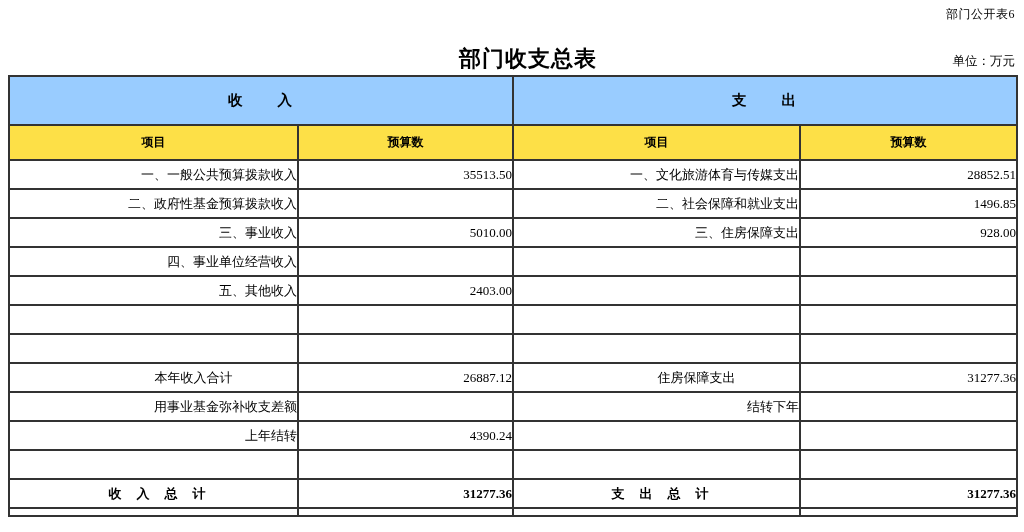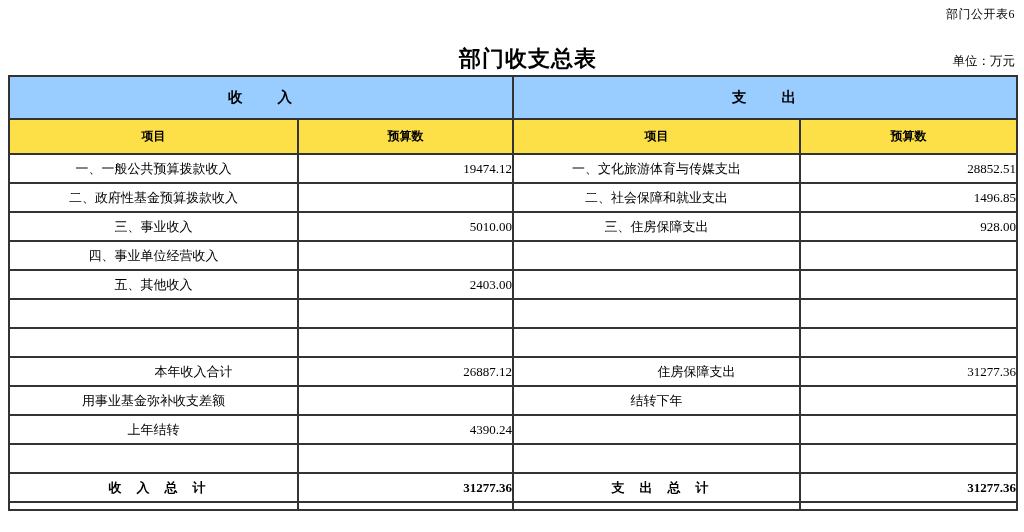--- a/index.html
+++ b/index.html
@@ -35,34 +35,34 @@
     width: 1008px;
   }
   table.budget-table th, table.budget-table td {
     border: 2px solid #333333;
     padding: 0;
     font-size: 13px;
     overflow: hidden;
     white-space: nowrap;
   }
   tr.section-row th {
-    height: 43px;
+    height: 49px;
     background: #99CCFF;
     font-size: 14.5px; font-weight: bold;
     text-align: center;
     letter-spacing: 2px;
   }
   tr.colhead-row th {
     height: 35px;
     background: #fde047;
     font-size: 12px; font-weight: bold;
     text-align: center;
   }
   tr.data-row td { height: 29px; }
-  td.item-cell  { text-align: center;  padding-left: 4px; }
+  td.item-cell  { text-align: right;  padding-left: 4px; }
   td.value-cell { text-align: right; padding-right: 6px; font-size: 13px; }
   tr.subtotal-row td.item-cell {
     text-align: center; padding-left: 16px; text-indent: 64px;
   }
   tr.total-row td { font-weight: bold; }
   tr.total-row td.item-cell {
     text-align: center; padding-left: 8px; letter-spacing: 1px;
   }
   tr.partial-row td { height: 8px; }
 </style>
@@ -88,21 +88,21 @@
       </tr>
       <tr class="colhead-row">
         <th>项目</th>
         <th>预算数</th>
         <th>项目</th>
         <th>预算数</th>
       </tr>
 
       <tr class="data-row">
         <td class="item-cell">一、一般公共预算拨款收入</td>
-        <td class="value-cell">19474.12</td>
+        <td class="value-cell">35513.50</td>
         <td class="item-cell">一、文化旅游体育与传媒支出</td>
         <td class="value-cell">28852.51</td>
       </tr>
       <tr class="data-row">
         <td class="item-cell">二、政府性基金预算拨款收入</td>
         <td class="value-cell"></td>
         <td class="item-cell">二、社会保障和就业支出</td>
         <td class="value-cell">1496.85</td>
       </tr>
       <tr class="data-row">

